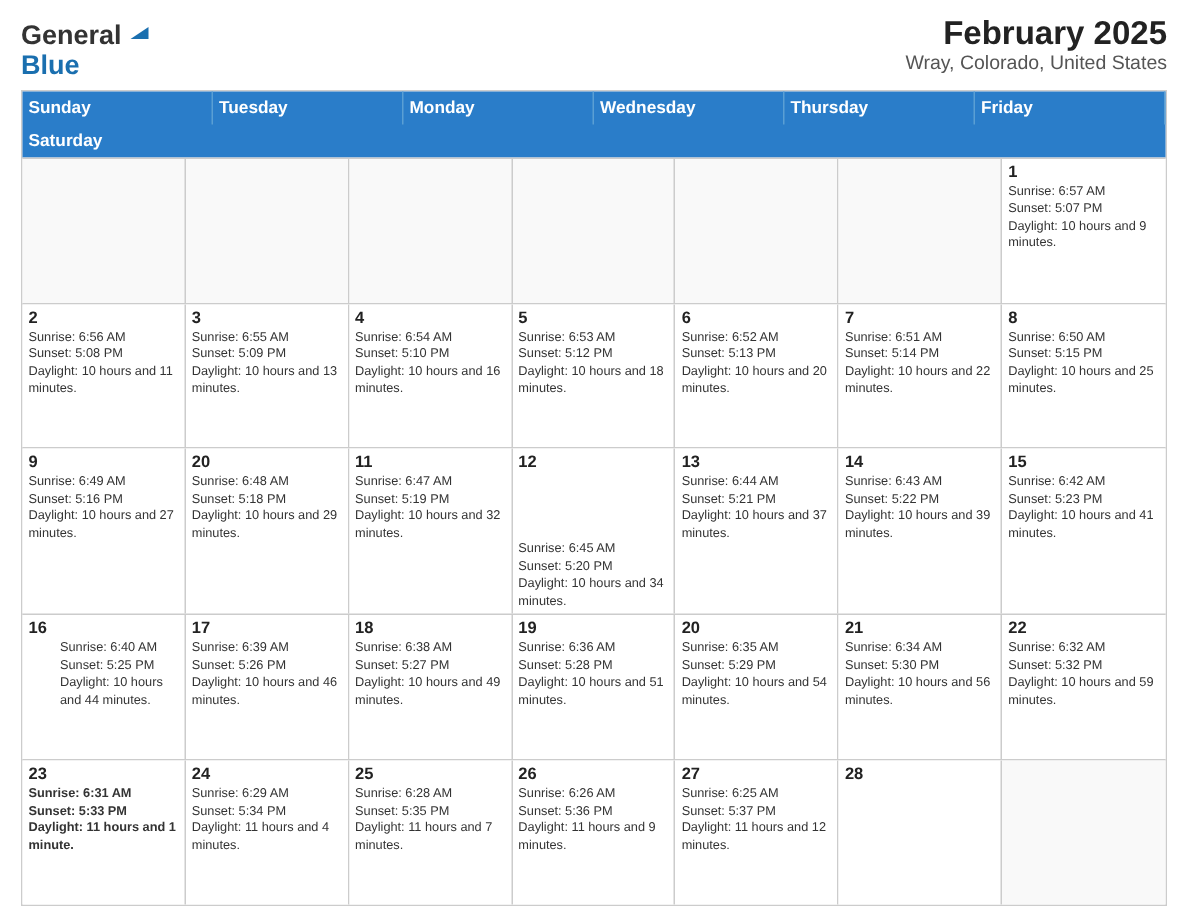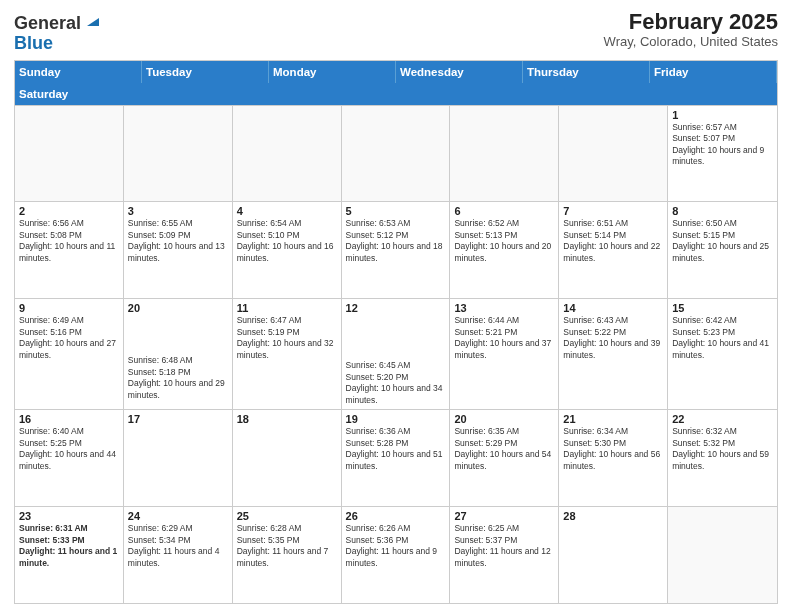--- a/index.html
+++ b/index.html
@@ -199,21 +199,21 @@
         </div>
         <div class="cal-row">
           <div class="cal-cell">
             <div class="day-num">9</div>
             <div class="day-info" style="white-space: pre-line;">Sunrise: 6:49 AM
 Sunset: 5:16 PM
 Daylight: 10 hours and 27 minutes.</div>
           </div>
           <div class="cal-cell">
             <div class="day-num">20</div>
-            <div class="day-info" style="white-space: pre-line; margin-top: 40px;">Sunrise: 6:48 AM
+            <div class="day-info" style="white-space: pre-line;">Sunrise: 6:48 AM
 Sunset: 5:18 PM
 Daylight: 10 hours and 29 minutes.</div>
           </div>
           <div class="cal-cell">
             <div class="day-num">11</div>
             <div class="day-info" style="white-space: pre-line;">Sunrise: 6:47 AM
 Sunset: 5:19 PM
 Daylight: 10 hours and 32 minutes.</div>
           </div>
           <div class="cal-cell">
@@ -237,29 +237,35 @@
           <div class="cal-cell">
             <div class="day-num">15</div>
             <div class="day-info" style="white-space: pre-line;">Sunrise: 6:42 AM
 Sunset: 5:23 PM
 Daylight: 10 hours and 41 minutes.</div>
           </div>
         </div>
         <div class="cal-row">
           <div class="cal-cell">
             <div class="day-num">16</div>
-            <div class="day-info" style="white-space: pre-line;">Sunrise: 6:40 AM
+            <div class="day-info" style="white-space: pre-line; margin-left: 21px;">Sunrise: 6:40 AM
 Sunset: 5:25 PM
 Daylight: 10 hours and 44 minutes.</div>
           </div>
           <div class="cal-cell">
             <div class="day-num">17</div>
+            <div class="day-info" style="white-space: pre-line;">Sunrise: 6:39 AM
+Sunset: 5:26 PM
+Daylight: 10 hours and 46 minutes.</div>
           </div>
           <div class="cal-cell">
             <div class="day-num">18</div>
+            <div class="day-info" style="white-space: pre-line;">Sunrise: 6:38 AM
+Sunset: 5:27 PM
+Daylight: 10 hours and 49 minutes.</div>
           </div>
           <div class="cal-cell">
             <div class="day-num">19</div>
             <div class="day-info" style="white-space: pre-line;">Sunrise: 6:36 AM
 Sunset: 5:28 PM
 Daylight: 10 hours and 51 minutes.</div>
           </div>
           <div class="cal-cell">
             <div class="day-num">20</div>
             <div class="day-info" style="white-space: pre-line;">Sunrise: 6:35 AM

